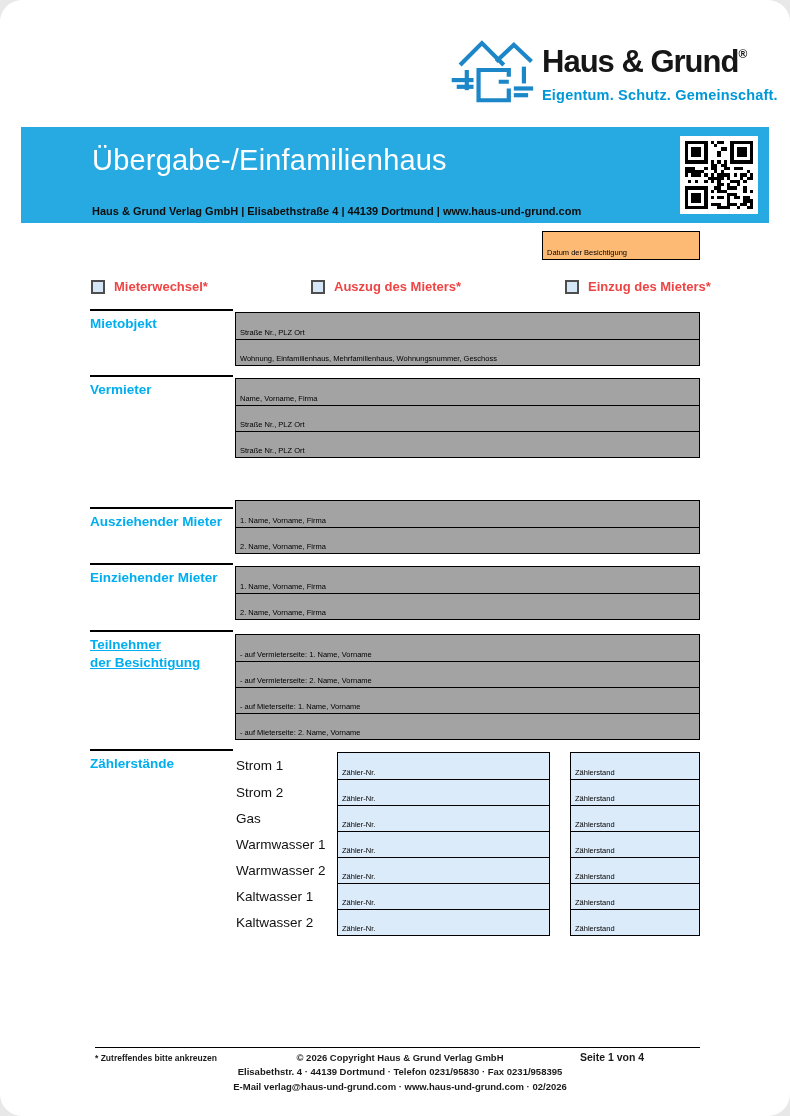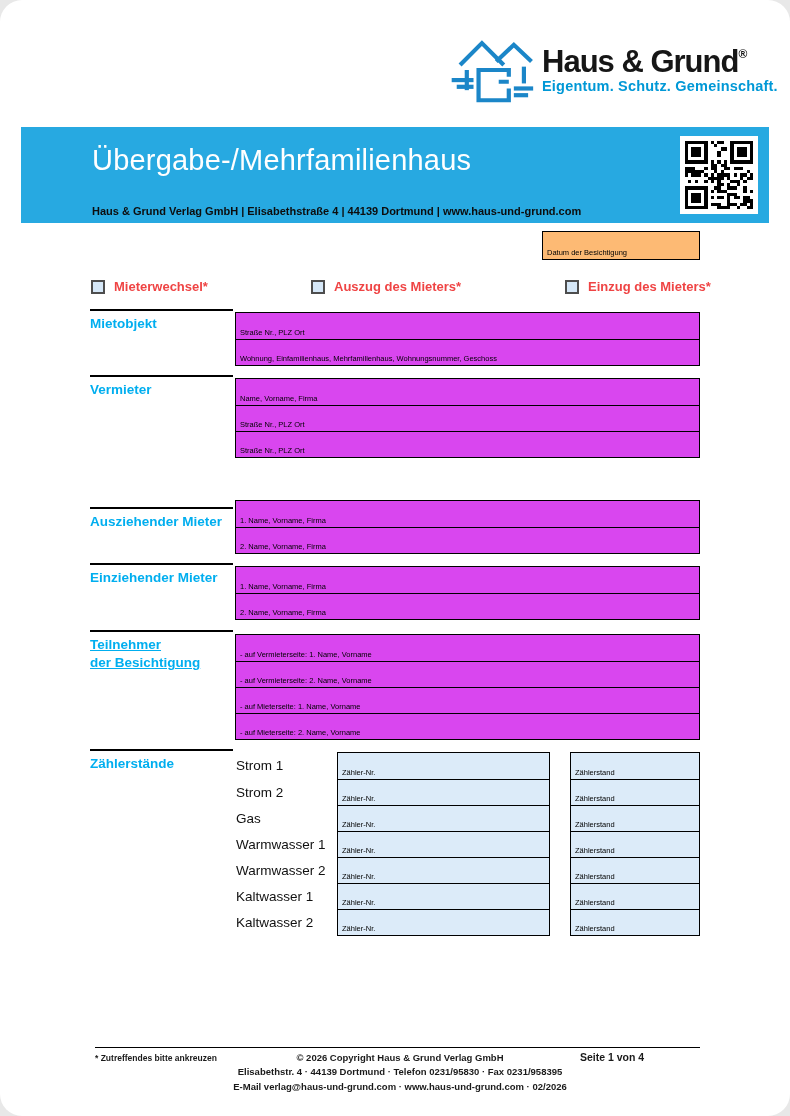--- a/index.html
+++ b/index.html
@@ -7,41 +7,41 @@
   .page {
     position:relative; width:790px; height:1116px; background:#ffffff;
     margin:0 auto; font-family:"Liberation Sans", sans-serif; overflow:hidden;border-radius:22px;
   }
   
   .logo { position:absolute; left:450px; top:28px; display:flex; align-items:flex-start; }
   .logo-icon { width:84px; height:84px; }
   .logo-text { margin-left:8px; padding-top:18px; }
   .logo-name { font-size:31px; font-weight:bold; color:#161616; letter-spacing:-1px; line-height:1; }
   .logo-reg { font-size:12px; vertical-align:14px; font-weight:bold; letter-spacing:0; }
-  .logo-tagline { font-size:14.5px; font-weight:bold; color:#0098D6; margin-top:1px; letter-spacing:0.2px; }
+  .logo-tagline { font-size:14.5px; font-weight:bold; color:#0098D6; margin-top:10px; letter-spacing:0.2px; }
   
   .band { position:absolute; left:21px; top:127px; width:748px; height:96px; background:#27A9E1; }
   .band-title { position:absolute; left:71px; top:17px; font-size:29px; font-weight:normal; color:#ffffff; letter-spacing:0.2px; }
   .band-sub { position:absolute; left:71px; bottom:6px; font-size:11px; font-weight:bold; color:#0d0d0d; }
   .qr-box { position:absolute; right:11px; top:9px; width:78px; height:78px; background:#ffffff; padding:5px; }
   .qr-box svg { width:100%; height:100%; display:block; }
   
   .fbox { position:relative; background:#fdba74; border:1.6px solid #000; }
   .flabel { position:absolute; left:4px; bottom:2px; font-size:7.5px; color:#000; white-space:nowrap; }
   .date-box { position:absolute; left:542px; top:231px; width:158px; height:29px; }
   
   .cbrow-item { position:absolute; top:279px; display:flex; align-items:center; }
   .cb { width:14px; height:14px; border:2px solid #4d4d4d; background:#D5E7F7; flex:0 0 auto; }
   .cb-label { margin-left:9px; font-size:13px; font-weight:bold; color:#ef4444; white-space:nowrap; }
   
   .sec-label { position:absolute; left:90px; width:143px; border-top:2px solid #000; padding-top:4px;
                color:#00AEEF; font-weight:bold; font-size:13.5px; line-height:1.35; }
   
   .stack { position:absolute; left:235px; width:465px; border:1.6px solid #000; }
-  .stack .cell { position:relative; height:26px; background:#d946ef; }
+  .stack .cell { position:relative; height:26px; background:#a3a3a3; }
   .stack .cell + .cell { border-top:1.6px solid #000; }
   
   .meters { position:absolute; left:235px; top:752px; display:flex; }
   .mcol { border:1.6px solid #000; }
   .mcol.ghost { border-color:transparent; background:transparent; }
   .mcol .cell { position:relative; height:26px; background:#DCEBF9; }
   .mcol .cell + .cell { border-top:1.6px solid #000; }
   .mcol.ghost .cell { background:transparent; }
   .mcol.ghost .cell + .cell { border-top:1.6px solid transparent; }
   .mlabel { font-size:13.5px; color:#111; line-height:26px; white-space:nowrap; }
@@ -72,21 +72,21 @@
       <line x1="76" y1="72" x2="99" y2="72"></line>
       <line x1="76" y1="80" x2="93" y2="80"></line>
     </svg>
     <div class="logo-text">
       <div class="logo-name"><span>Haus &amp; Grund</span><span class="logo-reg">®</span></div>
       <div class="logo-tagline">Eigentum. Schutz. Gemeinschaft.</div>
     </div>
   </div>
 
   <div class="band">
-    <div class="band-title">Übergabe-/Mehrfamilienhaus</div>
+    <div class="band-title">Übergabe-/Einfamilienhaus</div>
     <div class="band-sub">Haus &amp; Grund Verlag GmbH  |  Elisabethstraße 4  |  44139 Dortmund  |  www.haus-und-grund.com</div>
     <div class="qr-box">
       <svg id="qr-svg" viewBox="0 0 21 21" shape-rendering="crispEdges">
           <rect x="0" y="0" width="7" height="7" fill="#000"></rect>
           <rect x="1" y="1" width="5" height="5" fill="#fff"></rect>
           <rect x="2" y="2" width="3" height="3" fill="#000"></rect>
           <rect x="14" y="0" width="7" height="7" fill="#000"></rect>
           <rect x="15" y="1" width="5" height="5" fill="#fff"></rect>
           <rect x="16" y="2" width="3" height="3" fill="#000"></rect>
           <rect x="0" y="14" width="7" height="7" fill="#000"></rect>

